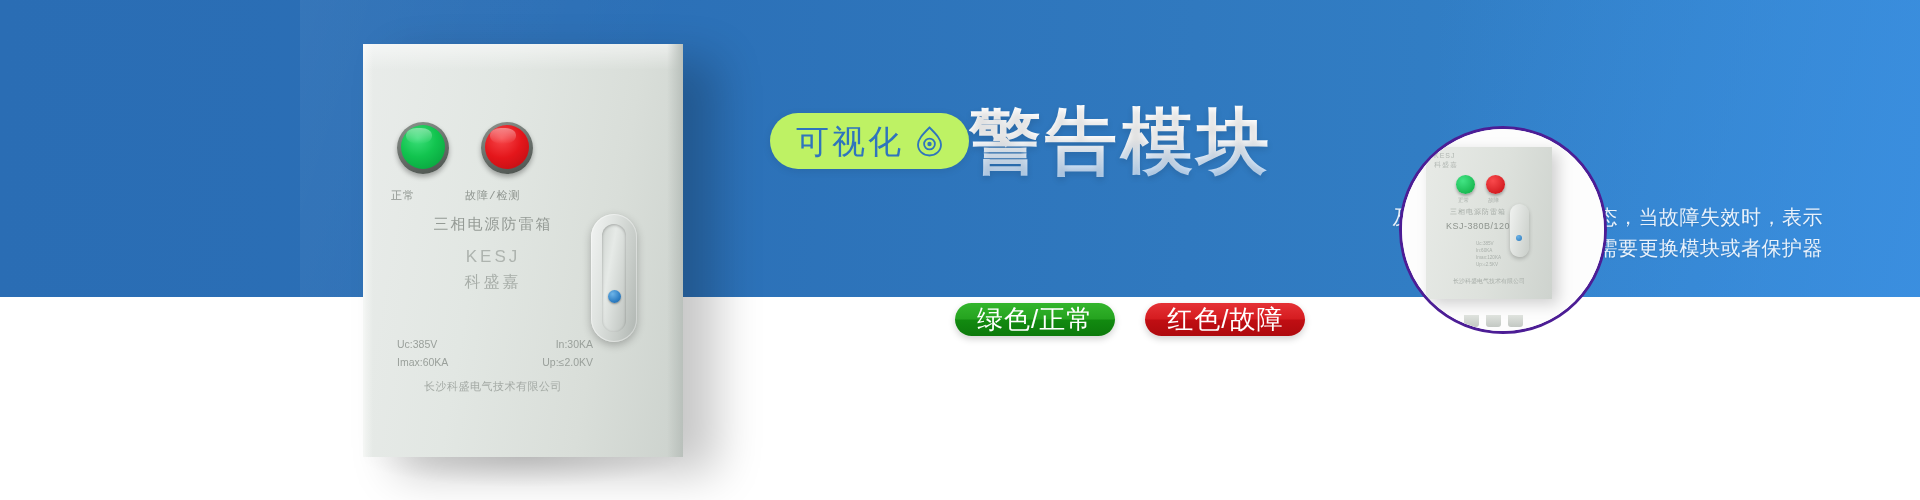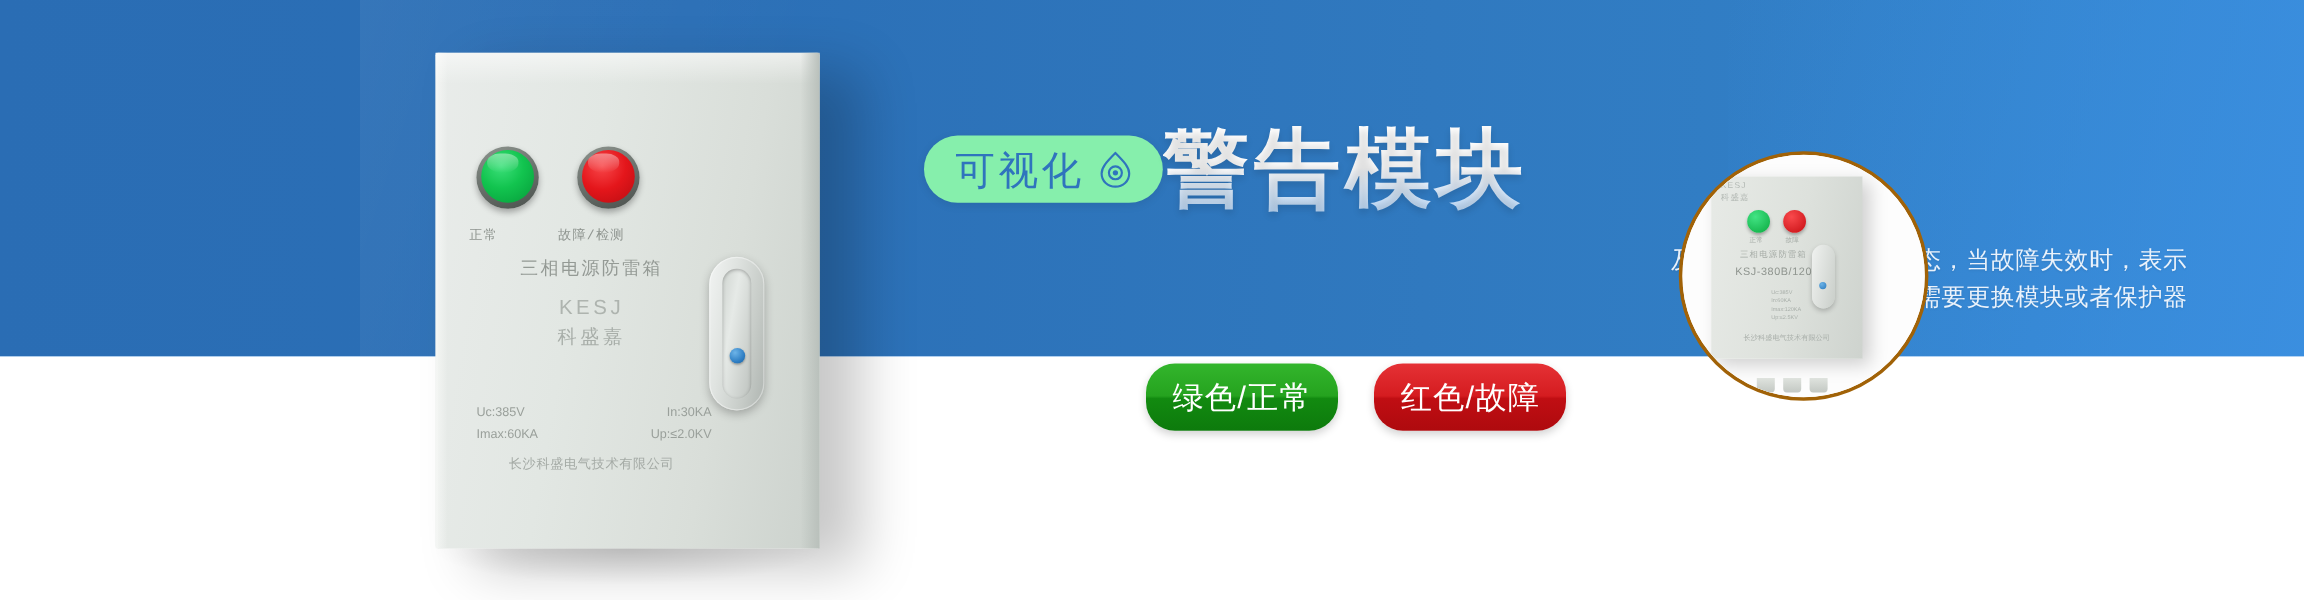--- a/index.html
+++ b/index.html
@@ -117,21 +117,21 @@
   .handle .dot{
     position:absolute; left:17px; top:76px; width:13px; height:13px; border-radius:50%;
     background:radial-gradient(circle at 35% 30%,#6db4e8 0%,#2f7fc4 60%,#1d5f9b 100%);
     box-shadow:0 1px 2px rgba(0,0,0,0.35);
   }
 
   
   .inset-wrap{
     position:absolute; left:1399px; top:126px; width:208px; height:208px;
     border-radius:50%;
-    border:3px solid #a16207;
+    border:3px solid #4c1d95;
     background:#ffffff;
     overflow:hidden;
   }
   .inset-bg{ position:absolute; inset:0; background:#fdfdfd; }
   .mini-box{
     position:absolute; left:24px; top:18px; width:126px; height:152px;
     background:linear-gradient(100deg,#e7eae6 0%,#dde1dc 55%,#ced3ce 100%);
     box-shadow:6px 5px 14px rgba(0,0,0,0.18);
   }
   .mini-brand{ position:absolute; left:8px; top:5px; font-size:7px; color:#b2b8b3; letter-spacing:1px; }
@@ -162,21 +162,21 @@
   }
   .mini-feet i:nth-child(1){ left:4px; }
   .mini-feet i:nth-child(2){ left:26px; }
   .mini-feet i:nth-child(3){ left:48px; }
 
   
   .content{ position:absolute; left:770px; top:0; width:1060px; height:360px; }
 
   .headline-row{ position:absolute; left:0; top:100px; height:82px; display:flex; align-items:center; }
   .pill{
-    height:56px; padding:0 26px; border-radius:28px; background:#86efac;
+    height:56px; padding:0 26px; border-radius:28px; background:#bef264;
     display:flex; align-items:center; gap:12px;
     box-shadow:0 2px 8px rgba(0,0,0,0.09);
   }
   .pill-text{
     font-size:33px; color:#2f74bd; letter-spacing:3px; line-height:1;
     font-weight:400;
   }
   .pill-icon{ width:27px; height:31px; display:block; }
 
   .headline{
@@ -191,21 +191,21 @@
   .sub{
     position:absolute; right:7px; top:202px; width:1000px;
     text-align:right; color:#eaf2fb; font-size:20px; line-height:1.55;
     letter-spacing:0.5px;
     text-shadow:0 1px 2px rgba(0,0,0,0.10);
   }
   .sub div{ white-space:nowrap; }
 
   .badges{ position:absolute; left:185px; top:303px; display:flex; gap:30px; }
   .badge{
-    height:56px; min-width:160px; padding:0 22px; border-radius:24px;
+    height:33px; min-width:160px; padding:0 22px; border-radius:24px;
     display:flex; align-items:center; justify-content:center;
     font-size:26px; color:#ffffff; letter-spacing:1px; white-space:nowrap;
     box-shadow:0 3px 7px rgba(0,0,0,0.18);
   }
   .badge.green{ background:linear-gradient(180deg,#33b52c 0%,#25a31f 48%,#128a10 52%,#0d7a0c 100%); }
   .badge.red{ background:linear-gradient(180deg,#e53135 0%,#d51c20 48%,#c00e13 52%,#ae0a0e 100%); }
 
   
   .reflection{
     position:absolute; left:363px; top:457px; width:320px; height:30px;

